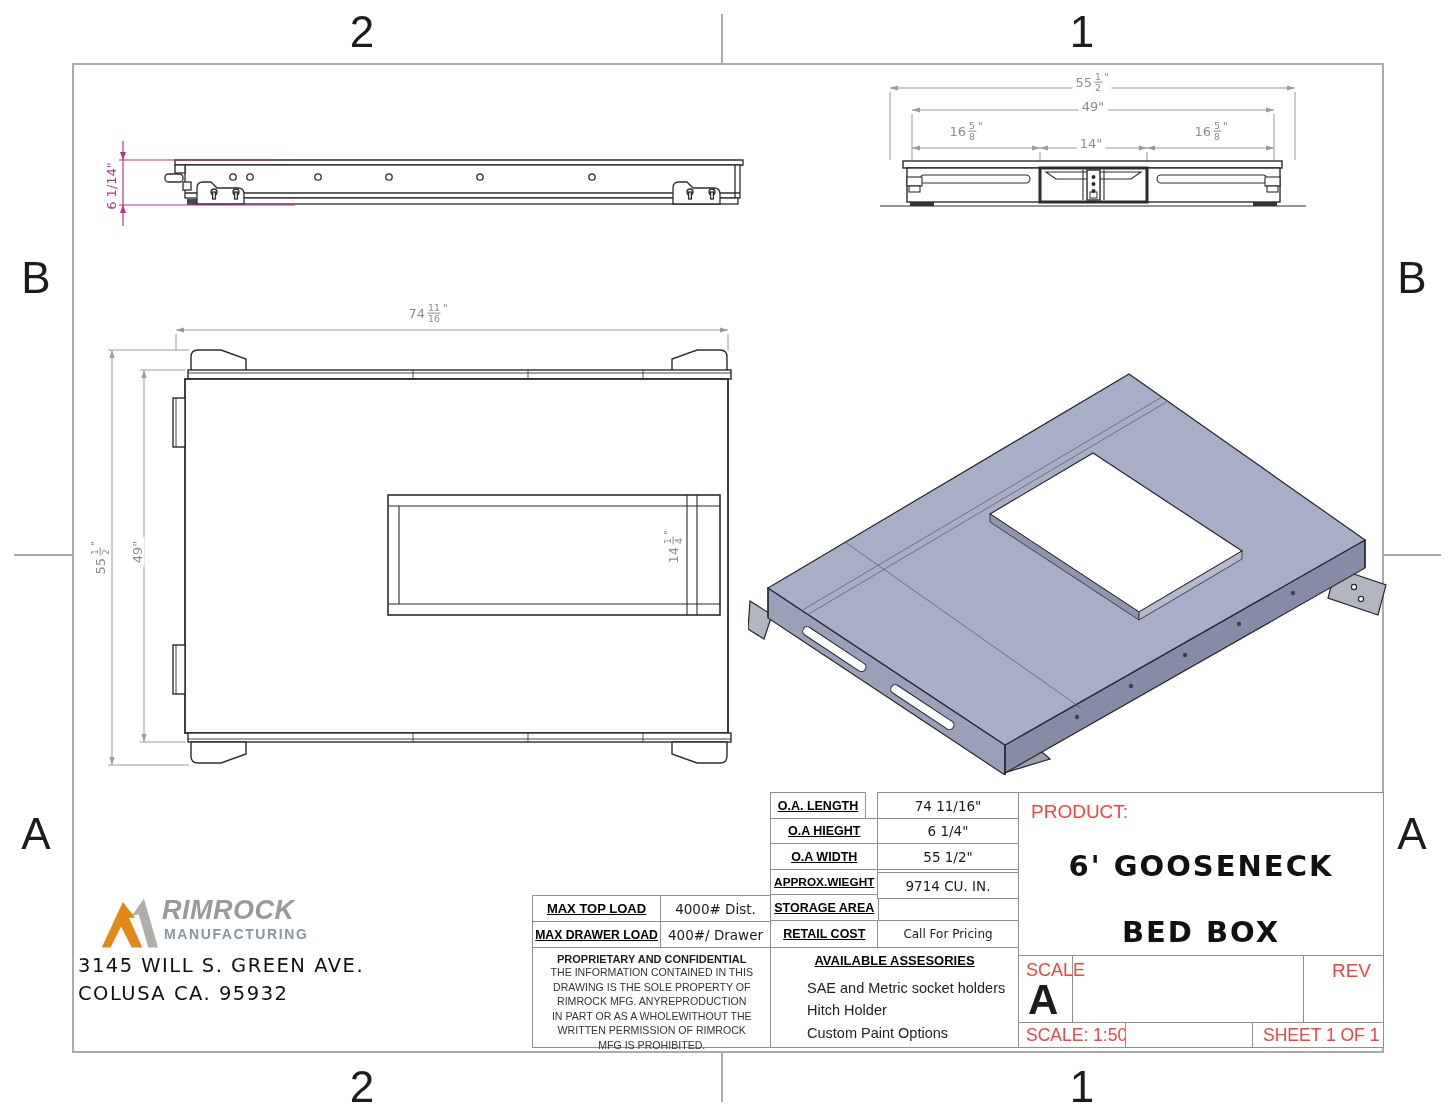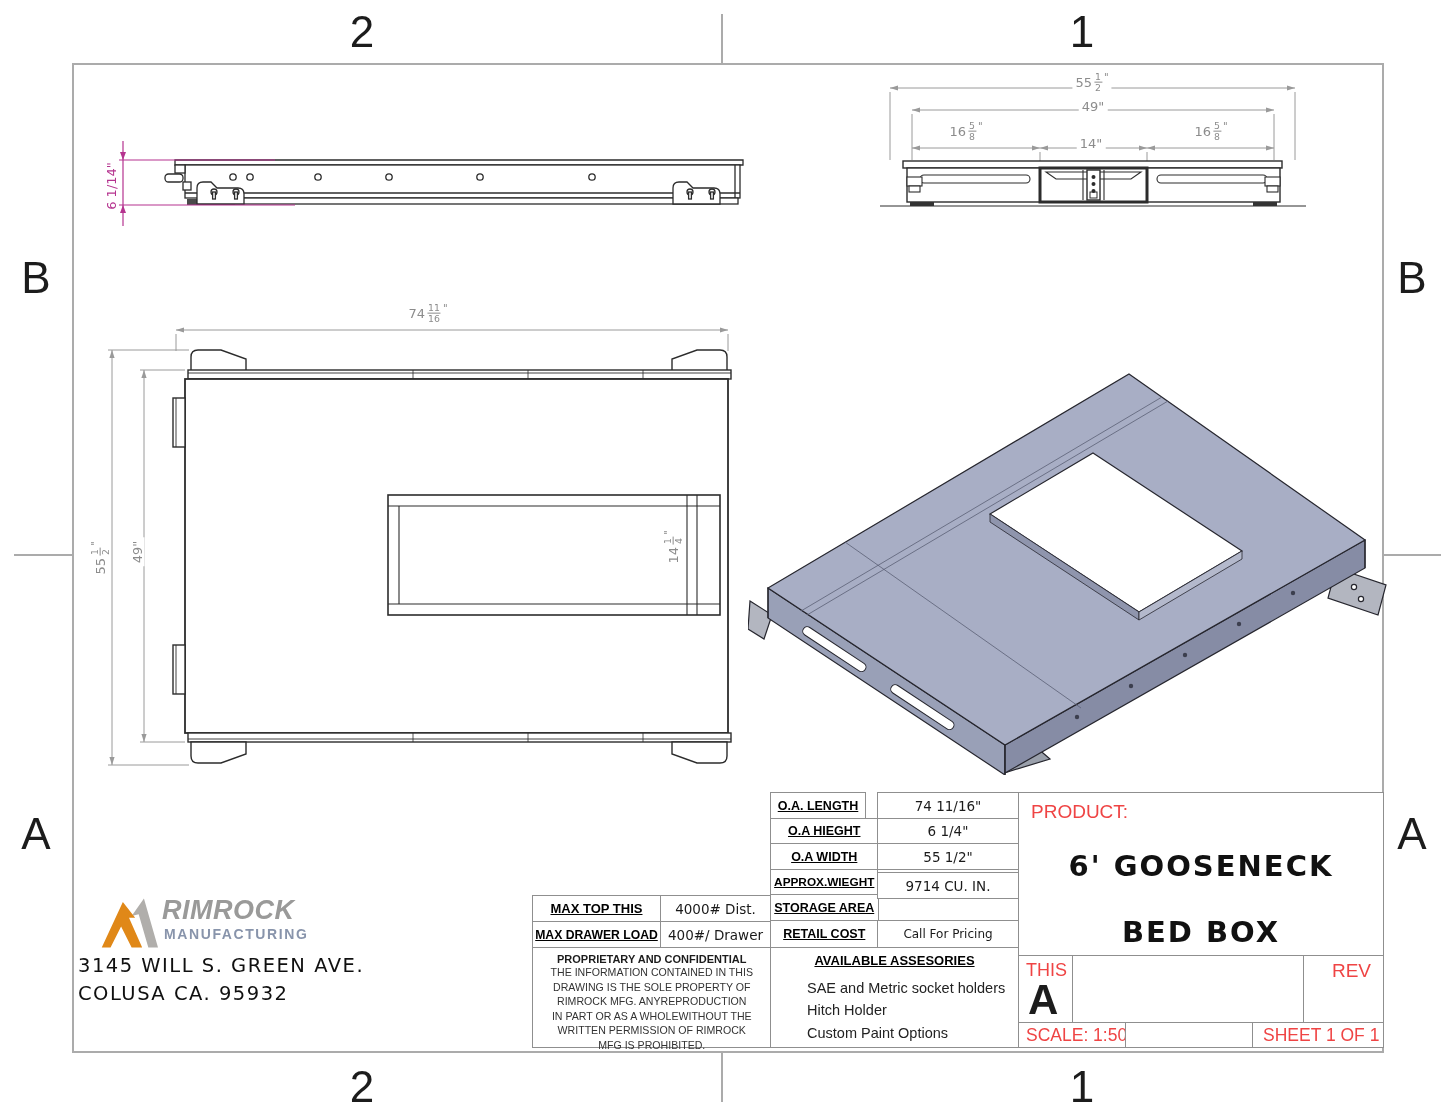--- a/index.html
+++ b/index.html
@@ -282,21 +282,21 @@
     </svg>
     <span class="logo-rimrock abs" style="left:62px;top:2px;">RIMROCK</span>
     <span class="logo-mfg abs" style="left:64px;top:33px;">MANUFACTURING</span>
   </div>
   <div class="abs addr" style="left:78px;top:952px;">
     <div>3145 WILL S. GREEN AVE.</div>
     <div>COLUSA CA. 95932</div>
   </div>
 
   <div class="cell cc" style="left:532px;top:895px;width:129px;height:27px;">
-    <span class="lbl" style="font-size:13px;">MAX TOP THIS</span>
+    <span class="lbl" style="font-size:13px;">MAX TOP LOAD</span>
   </div>
   <div class="cell cc" style="left:659.5px;top:895px;width:112px;height:27px;">
     <span class="specval">4000# Dist.</span>
   </div>
   <div class="cell cc" style="left:532px;top:920.5px;width:129px;height:28px;">
     <span class="lbl" style="font-size:12.2px;">MAX DRAWER LOAD</span>
   </div>
   <div class="cell cc" style="left:659.5px;top:920.5px;width:112px;height:28px;">
     <span class="specval">400#/ Drawer</span>
   </div>
@@ -356,21 +356,21 @@
     <div class="acc-item">Custom Paint Options</div>
   </div>
 
   <div class="cell" style="left:1018px;top:792px;width:366px;height:164px;">
     <span class="tb-txt abs" style="left:12px;top:8px;font-size:19px;">PRODUCT:</span>
     <div class="product-name" style="top:56px;">6' GOOSENECK</div>
     <div class="product-name" style="top:94px;margin-top:28px;">BED BOX</div>
   </div>
 
   <div class="cell" style="left:1018px;top:954.5px;width:55px;height:69px;">
-    <span class="tb-txt abs" style="left:7px;top:4px;">THIS</span>
+    <span class="tb-txt abs" style="left:7px;top:4px;">SCALE</span>
     <span class="abs" style="left:9px;top:20px;font-size:42px;font-weight:bold;">A</span>
   </div>
   <div class="cell" style="left:1303px;top:954.5px;width:81px;height:69px;">
     <span class="tb-txt abs" style="right:12px;top:4px;font-size:19px;">REV</span>
   </div>
 
   <div class="cell" style="left:1018px;top:1022px;width:128px;height:26px;">
     <span class="tb-txt abs" style="left:7px;top:2px;font-size:17.5px;">SCALE: 1:50</span>
   </div>
   <div class="cell" style="left:1125px;top:1022px;width:128px;height:26px;"></div>

